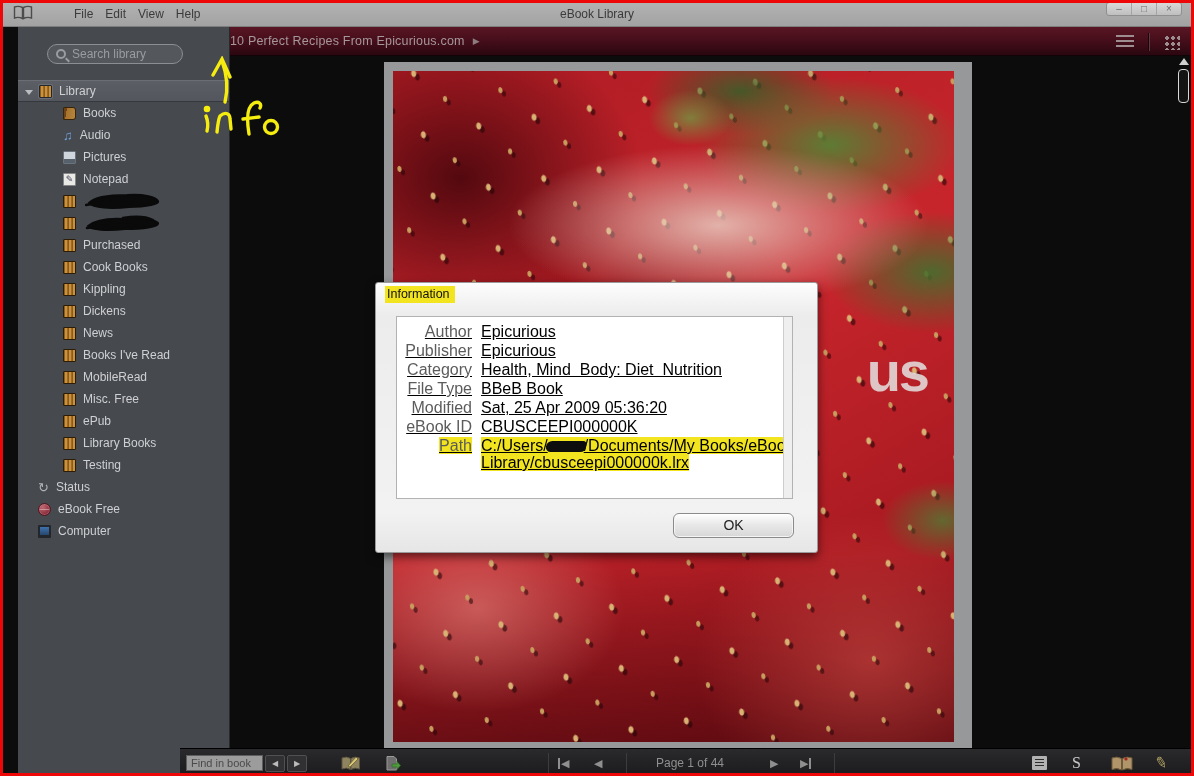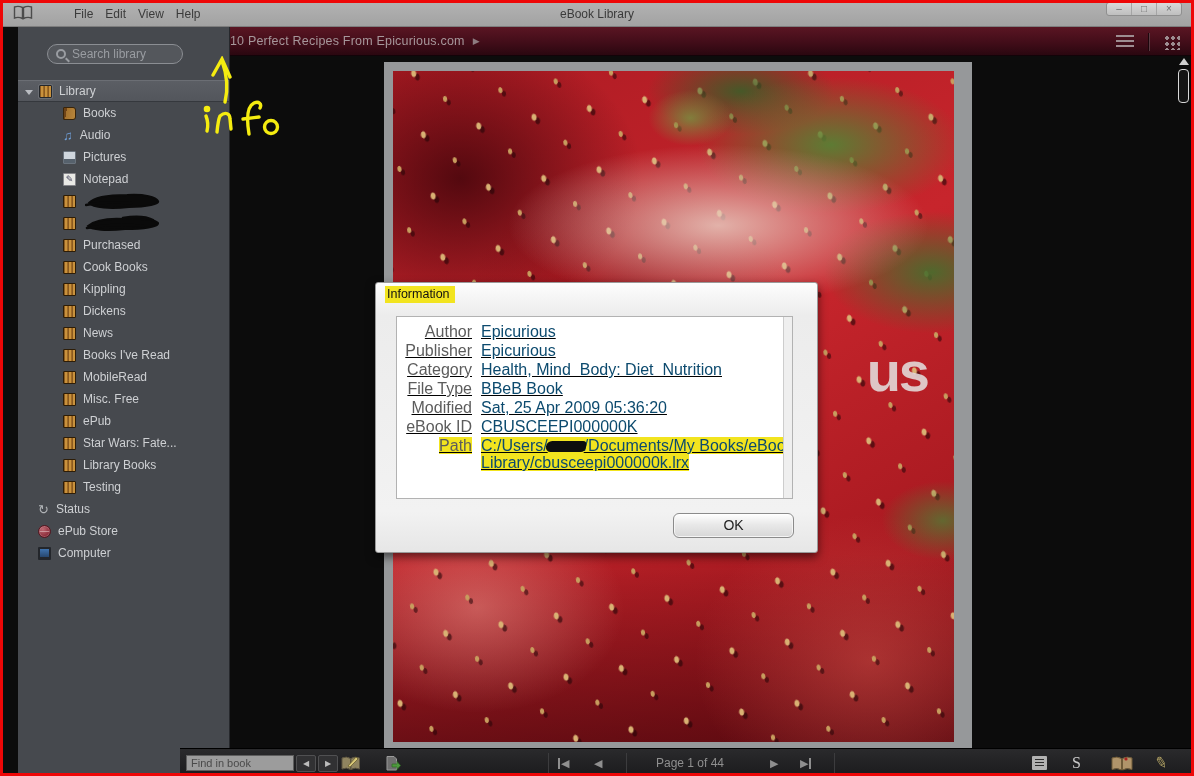--- a/index.html
+++ b/index.html
@@ -116,21 +116,21 @@
            border-bottom:7px solid #cfcfcf; }
   .rs-thumb { width:11px; height:34px; margin-top:4px; border:1px solid #d8d8d8; border-radius:4px; background:#141414; }
 
   
   .info-anno { position:absolute; left:18px; top:0; z-index:6; pointer-events:none; }
 
   
   .toolbar { position:absolute; left:0; right:0; bottom:0; height:28px;
              background:linear-gradient(#2a2a2c,#1b1b1d); border-top:1px solid #000; z-index:8; }
   .tb { position:absolute; top:0; height:28px; display:flex; align-items:center; }
-  .find-input { width:108px; height:16px; background:#9c9c9c; border:1px solid #5e5e5e; font-size:11px;
+  .find-input { width:77px; height:16px; background:#9c9c9c; border:1px solid #5e5e5e; font-size:11px;
                 color:#3f3f3f; padding:0 4px; font-family:"Liberation Sans",sans-serif; }
   .find-input::placeholder { color:#4a4a4a; opacity:1; }
   .find-btn { width:20px; height:17px; background:#313133; border:1px solid #505052; border-radius:2px;
               color:#bcbcbc; font-size:8px; text-align:center; line-height:15px; margin-left:2px; }
   .tb-sep { position:absolute; top:4px; width:1px; height:20px; background:#3c3c3e; }
   .nav-glyph { color:#8f8f8f; font-size:11px; display:flex; align-items:center; gap:1px; }
   .nav-bar { display:inline-block; width:2px; height:11px; background:#8f8f8f; }
   .page-ind { color:#8f8f8f; font-size:12px; }
   .ic-annot-list { width:15px; height:14px; background:#b2b2b2; border-radius:1px; padding:2px 2px;
                    background-clip:padding-box; position:relative; }
@@ -144,21 +144,21 @@
             background:linear-gradient(#fdfdfd,#ececec 12%, #f2f2f2 85%, #e6e6e6);
             border:1px solid #9a9a9a; border-radius:3px; box-shadow:0 4px 10px rgba(0,0,0,.55); }
   .dlg-title { position:absolute; left:9px; top:4px; font-size:12.5px; color:#111; }
   .hl { background:#f2e41f; }
   .dlg-title .hl { padding:1px 5px 2px 2px; }
   .dlg-box { position:absolute; left:20px; top:33px; width:397px; height:183px; background:#fff;
              border:1px solid #b2b2b2; padding-top:5px; overflow:hidden; }
   .dlg-scroll { position:absolute; right:0; top:0; bottom:0; width:9px; background:#efefef; border-left:1px solid #cdcdcd; }
   .d-row { display:flex; min-height:19px; align-items:flex-start; font-size:16px; line-height:19px;text-decoration:underline; }
   .d-label { width:84px; text-align:right; color:#5c5c5c; padding-right:9px; flex:none; }
-  .d-value { color:#0c4a6e; white-space:pre; }
+  .d-value { color:#000000; white-space:pre; }
   .path-wrap { line-height:17px; padding-top:1px; }
   .scribble-name { display:inline-block; width:40px; height:11px; background:#0d0d0d;
                    border-radius:6px 4px 5px 6px; vertical-align:middle; transform:skew(-8deg); margin:0 -2px; }
   .ok-btn { position:absolute; left:297px; top:230px; width:121px; height:25px;
             background:linear-gradient(#ffffff,#e9e9e9 45%,#d7d7d7); border:1px solid #8b8b8b; border-radius:6px;
             box-shadow:inset 0 1px 0 #fff, inset 0 0 0 1px #f5f5f5; font-size:14px; color:#222;
             text-align:center; line-height:23px; cursor:default; }
 </style>
 </head>
 <body>
@@ -256,38 +256,34 @@
       <div class="side-item">
         <span class="icon ic-shelf"></span>
         <span>Misc. Free</span>
       </div>
       <div class="side-item">
         <span class="icon ic-shelf"></span>
         <span>ePub</span>
       </div>
       <div class="side-item">
         <span class="icon ic-shelf"></span>
-        <span>Star Wars: Fate...</span>
-      </div>
-      <div class="side-item">
-        <span class="icon ic-shelf"></span>
         <span>Library Books</span>
       </div>
       <div class="side-item">
         <span class="icon ic-shelf"></span>
         <span>Testing</span>
       </div>
 
       <div class="side-item root">
         <span class="icon ic-status">↻</span>
         <span>Status</span>
       </div>
       <div class="side-item root">
         <span class="icon ic-globe"></span>
-        <span>ePub Store</span>
+        <span>eBook Free</span>
       </div>
       <div class="side-item root">
         <span class="icon ic-computer"></span>
         <span>Computer</span>
       </div>
     </div>
   </div>
 
   <div class="content">
 

